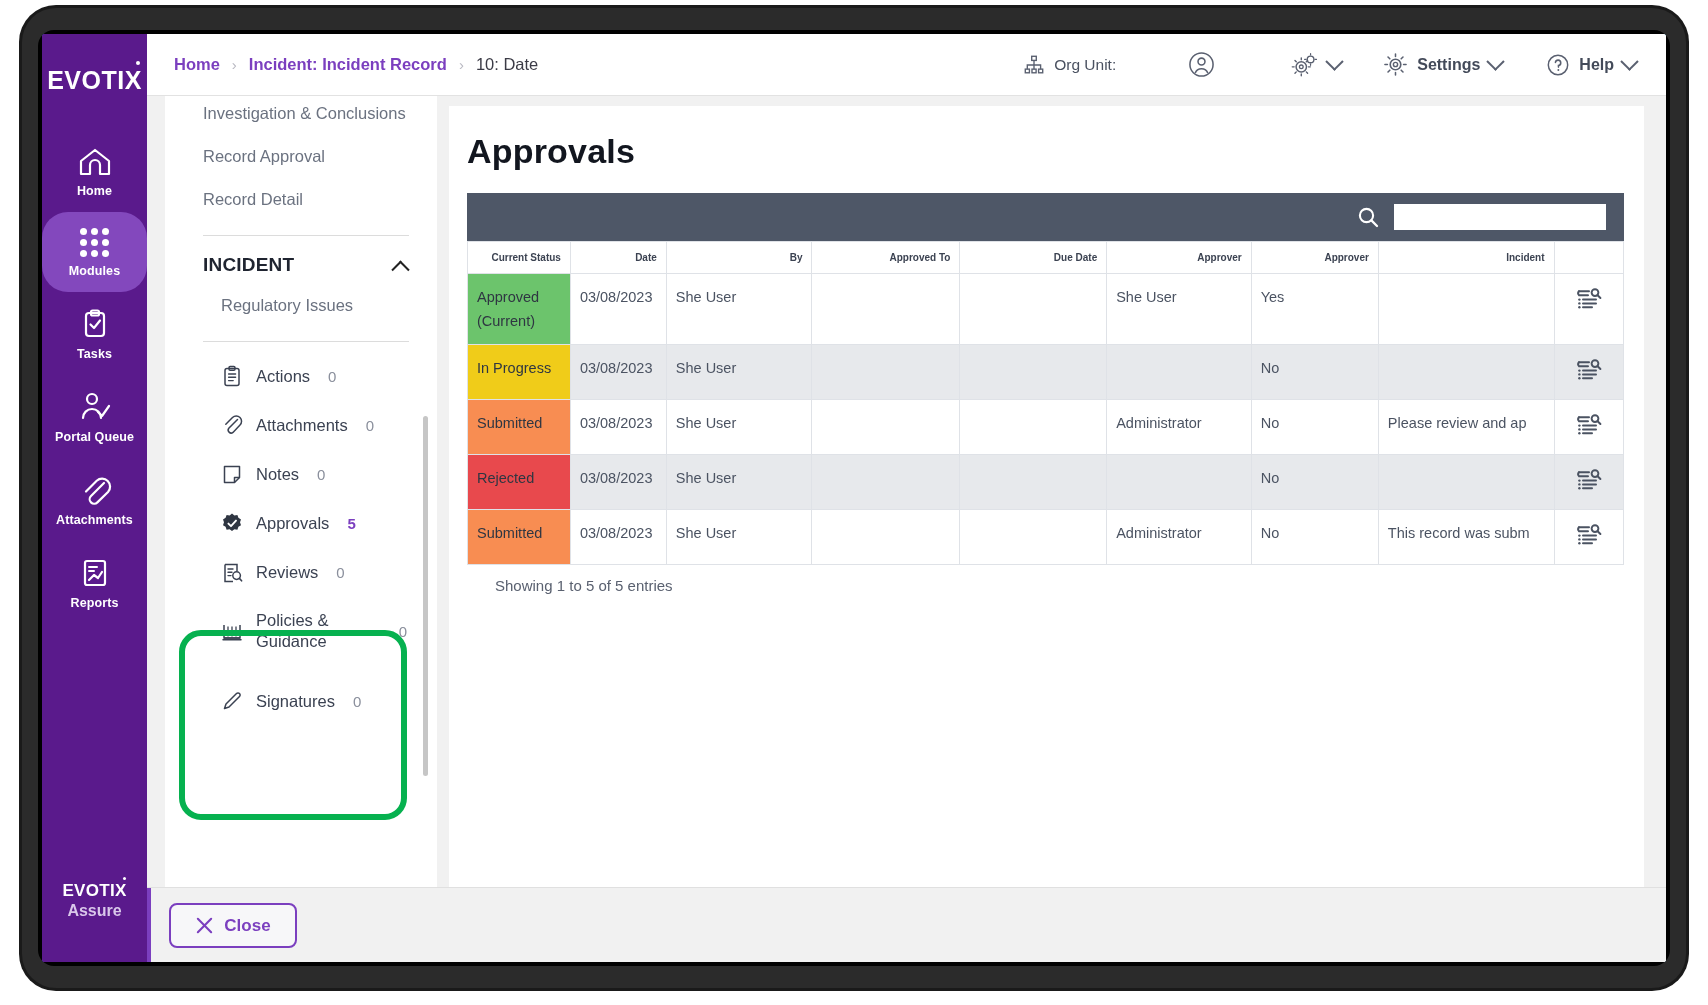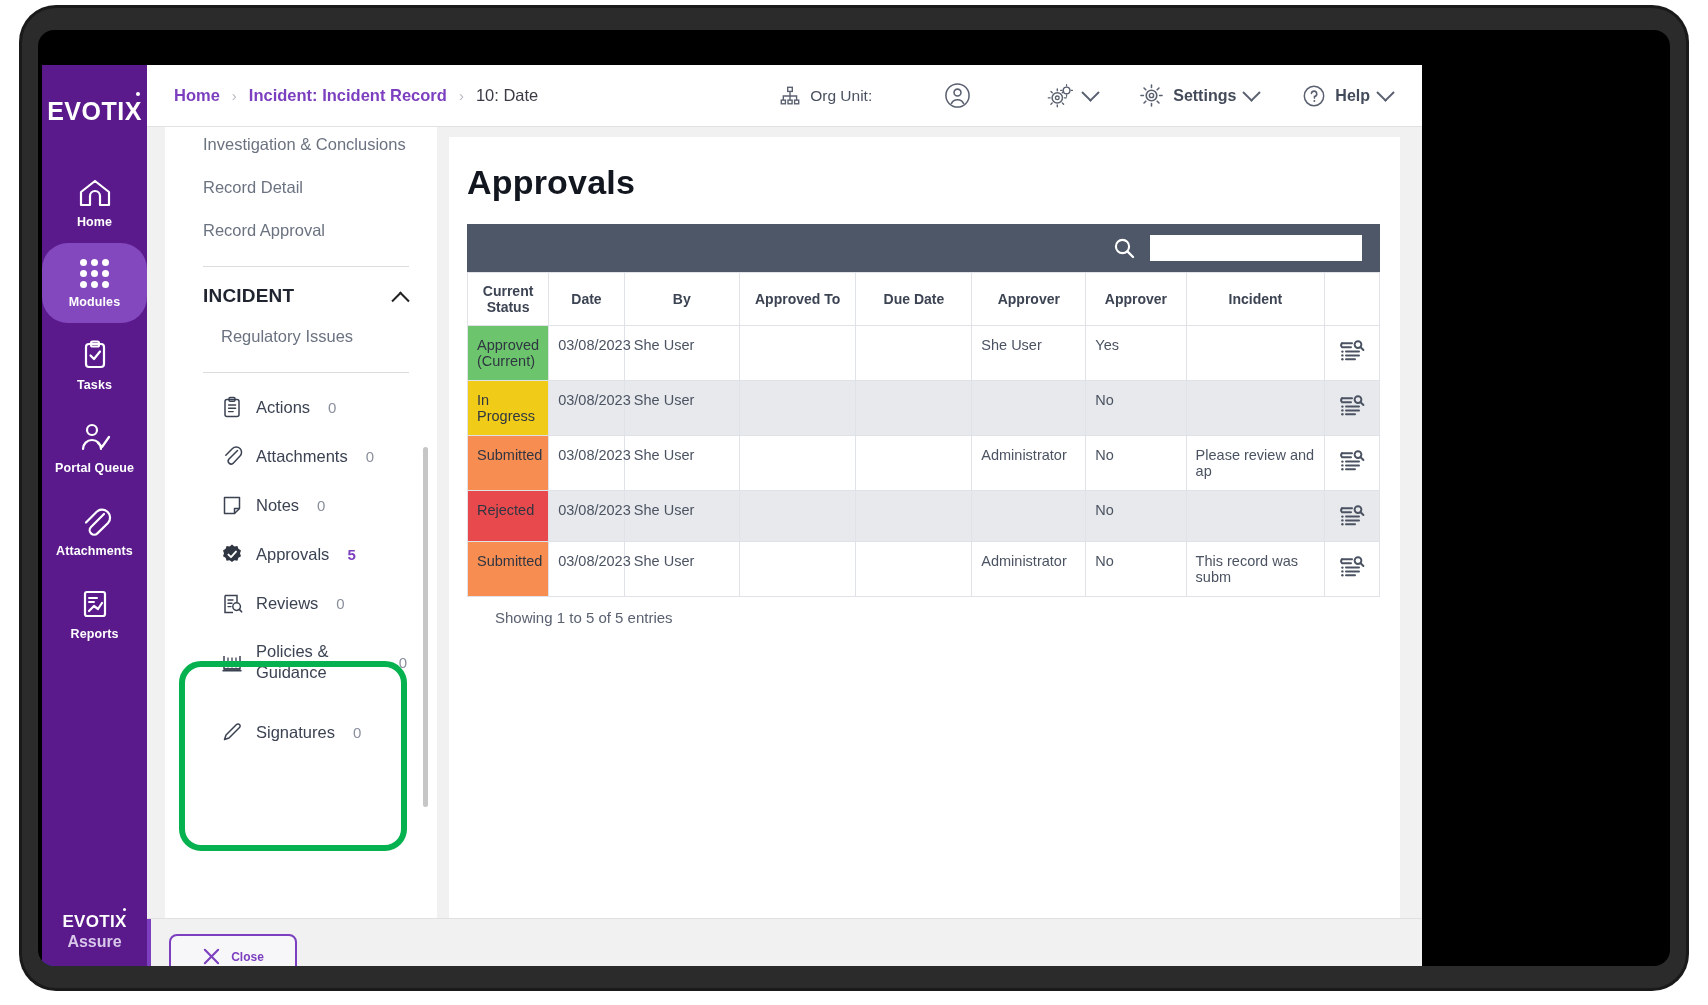--- a/index.html
+++ b/index.html
@@ -23,24 +23,23 @@
     position: absolute;
     left: 16px; top: 22px;
     width: 1632px; height: 936px;
     background: #000;
     border-radius: 16px;
     overflow: hidden;
   }
   #screen {
     position: absolute;
     left: 4px; top: 4px;
-    width: 1380px; height: 928px;
+    width: 1624px; height: 928px;
     background: #0369a1;
     overflow: hidden;
-    margin-top: 31px;
   }
 
   
   #rail {
     position: absolute;
     left: 0; top: 0;
     width: 105px; height: 100%;
     background: #5a1a8c;
     display: flex;
     flex-direction: column;
@@ -184,46 +183,46 @@
     padding-right: 18px; gap:14px;
   }
   #search-input {
     width: 212px; height: 26px;
     background:#fff; border:1px solid #fff; outline:none;
     font-family:"Liberation Sans",sans-serif; font-size:13px;
     padding: 0 5px;
   }
   table { border-collapse: collapse; width:100%; table-layout:fixed; }
   thead th {
-    text-align:center; font-size:14px; font-weight:700; color:#3c4352;
+    text-align:right; font-size:10px; font-weight:700; color:#3c4352;
     padding: 10px 9px; border:1px solid #dfe2e7;
     background:#fff;
   }
   tbody td {
     font-size:14.5px; color:#4b5362;
     padding: 11px 9px; border:1px solid #dfe2e7;
-    vertical-align:top; line-height:16px;
+    vertical-align:top; line-height:24px;
   }
   tbody tr.alt td { background:#e7e9ec; }
   td.status { font-size:14.5px; color:#2f3642; }
   .ico-cell { text-align:center; padding-top:14px !important; }
   #entries { font-size:15px; color:#5a6170; margin: 12px 0 0 28px; }
 
   
   #footer {
     position:absolute; left:0; right:0; bottom:0; height:75px;
     background:#f1f1f1; border-top:1px solid #e0e0e0;
   }
   #close-btn {
     position:absolute; left:22px; top:15px;
     width:128px; height:45px;
     border:2px solid #7b3fbf; border-radius:8px;
     background:#f7f7f9; color:#7b3fbf;
     display:flex; align-items:center; justify-content:center; gap:10px;
-    font-size:12px; font-weight:700; cursor:pointer;
+    font-size:17px; font-weight:700; cursor:pointer;
   }
   #footer-rule { position:absolute; left:0; top:0; width:4px; height:75px; background:#7b3fbf; }
 </style>
 </head>
 <body>
 
 <div id="device">
   <div id="bezel-inner">
     <div id="screen">
 
@@ -362,22 +361,22 @@
 
         </div>
       </div>
 
       <div id="body">
 
         <div id="subnav">
           <div id="subnav-scroll">
 
             <div class="sn-link clip">Investigation &amp; Conclusions</div>
+            <div class="sn-link">Record Approval</div>
             <div class="sn-link">Record Detail</div>
-            <div class="sn-link">Record Approval</div>
 
             <div class="sn-rule"></div>
 
             <div class="sn-head">
               <span class="t">INCIDENT</span>
               <span class="caret"></span>
             </div>
             <div class="sn-link" style="padding-left:18px">Regulatory Issues</div>
 
             <div class="sn-rule"></div>

